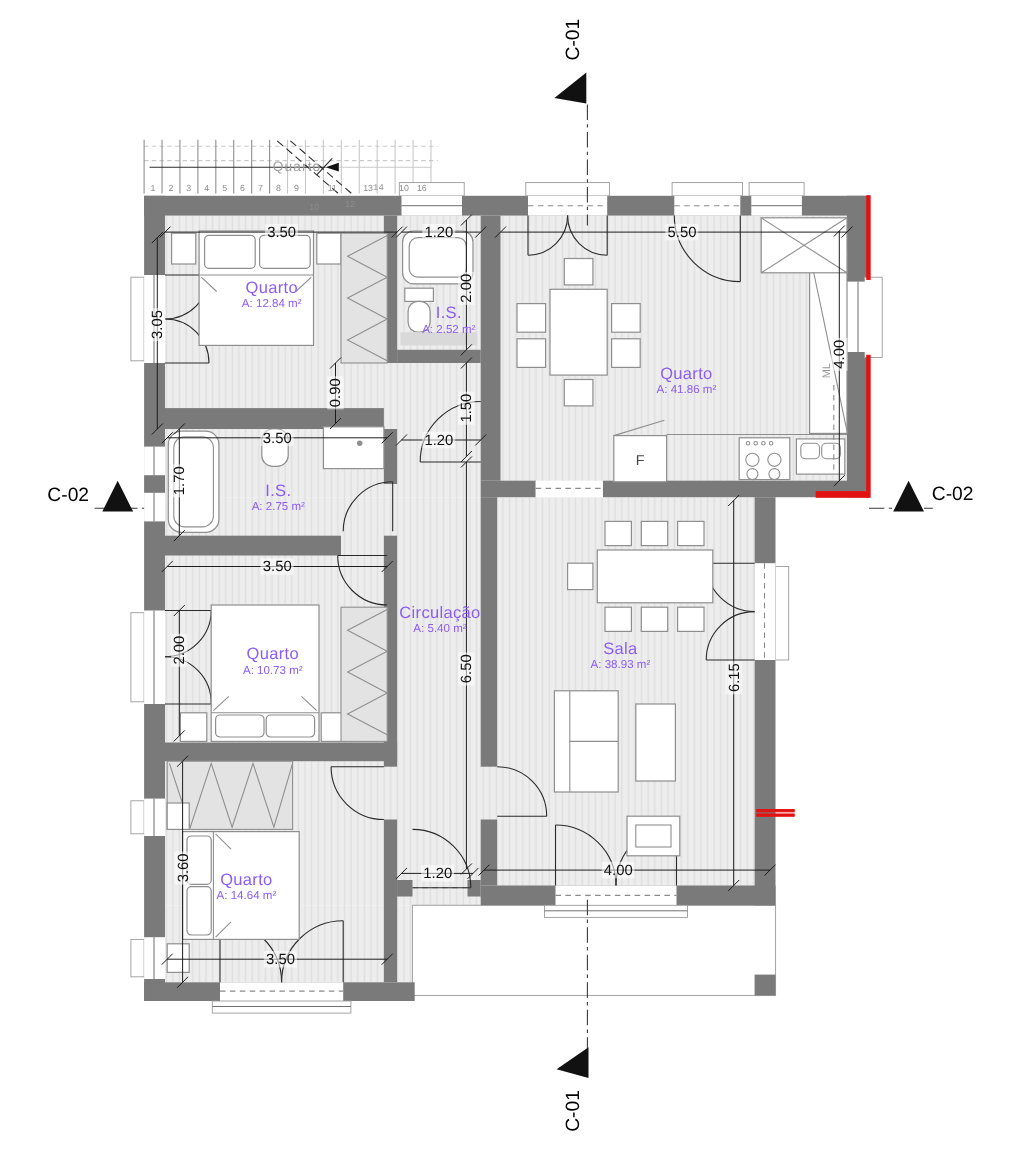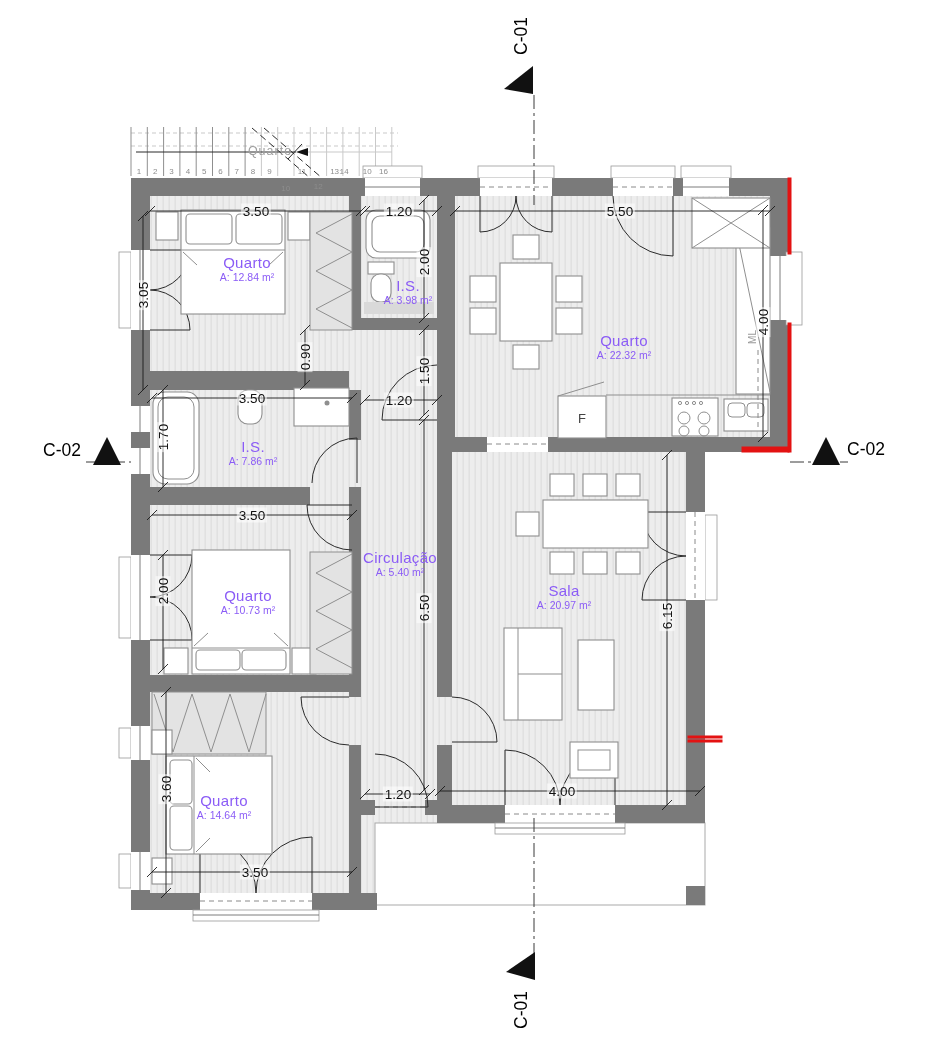--- a/index.html
+++ b/index.html
@@ -406,41 +406,41 @@
       </g>
 </svg>
 
 <div id="rooms-layer">
       <div class="room" style="left: 247px; top: 268px;">
         <span class="rn">Quarto</span>
         <span class="ra">A: 12.84 m²</span>
       </div>
       <div class="room" style="left: 408px; top: 291px;">
         <span class="rn">I.S.</span>
-        <span class="ra">A: 3.98 m²</span>
+        <span class="ra">A: 2.52 m²</span>
       </div>
       <div class="room" style="left: 624px; top: 346px;">
         <span class="rn">Quarto</span>
-        <span class="ra">A: 22.32 m²</span>
+        <span class="ra">A: 41.86 m²</span>
       </div>
       <div class="room" style="left: 253px; top: 452px;">
         <span class="rn">I.S.</span>
-        <span class="ra">A: 7.86 m²</span>
+        <span class="ra">A: 2.75 m²</span>
       </div>
       <div class="room" style="left: 248px; top: 601px;">
         <span class="rn">Quarto</span>
         <span class="ra">A: 10.73 m²</span>
       </div>
       <div class="room" style="left: 400px; top: 563px;">
         <span class="rn">Circulação</span>
         <span class="ra">A: 5.40 m²</span>
       </div>
       <div class="room" style="left: 564px; top: 596px; text-align: center;">
         <span class="rn">Sala</span>
-        <span class="ra">A: 20.97 m²</span>
+        <span class="ra">A: 38.93 m²</span>
       </div>
       <div class="room" style="left: 224px; top: 806px;">
         <span class="rn">Quarto</span>
         <span class="ra">A: 14.64 m²</span>
       </div>
     </div>
 <div id="dims-layer">
       <span class="dim" style="left: 256px; top: 211px; transform: translate(-50%, -50%);">3.50</span>
       <span class="dim" style="left: 399px; top: 211px; transform: translate(-50%, -50%);">1.20</span>
       <span class="dim" style="left: 620px; top: 211px; transform: translate(-50%, -50%);">5.50</span>

